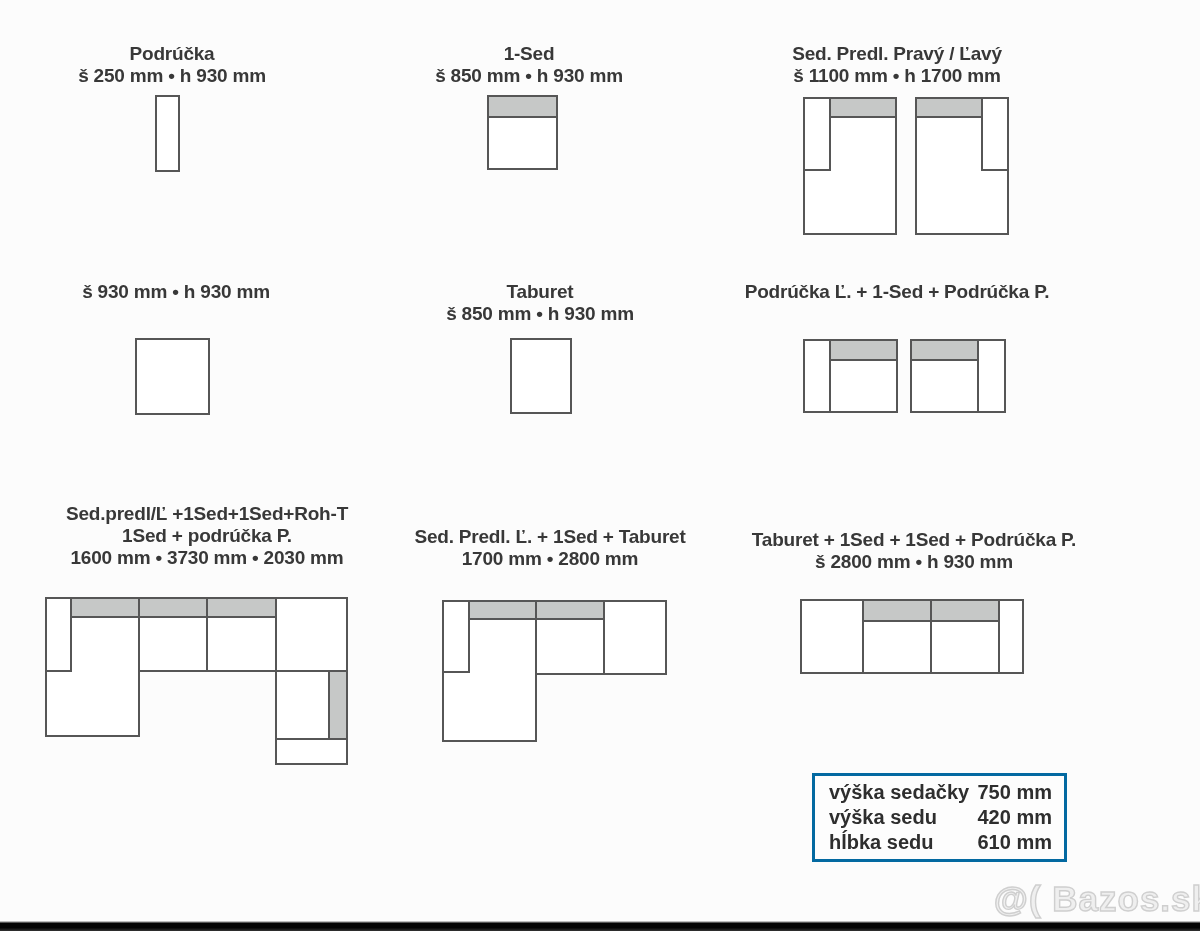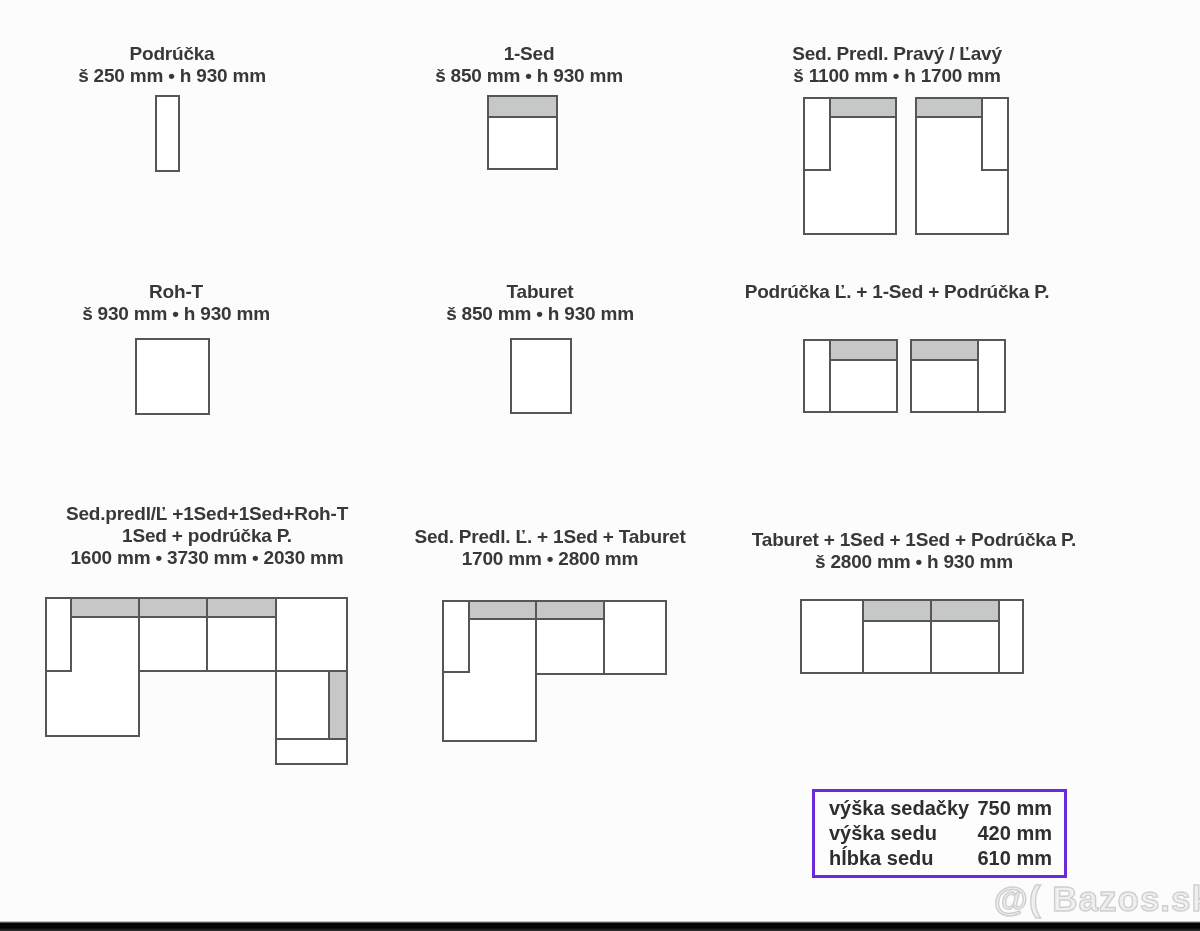--- a/index.html
+++ b/index.html
@@ -39,23 +39,23 @@
   }
   .armR-full{
     position:absolute;right:0;top:0;bottom:0;background:#fff;box-sizing:border-box;
     border-left:2px solid var(--line);z-index:2;
   }
   .bandR{
     position:absolute;right:0;top:0;bottom:0;background:var(--gray);
     border-left:2px solid var(--line);box-sizing:border-box;
   }
   .spec{
-    position:absolute;border:3px solid #6d28d9;background:#fdfdfd;
+    position:absolute;border:3px solid #0369a1;background:#fdfdfd;
     display:flex;flex-direction:column;justify-content:flex-start;
-    padding:4px 12px 4px 14px;box-sizing:border-box;margin-top:16px;
+    padding:4px 12px 4px 14px;box-sizing:border-box;
   }
   .spec-row{
     display:flex;justify-content:space-between;
     font-size:20px;font-weight:700;color:#2e2e2e;line-height:25px;
   }
   .watermark{
     position:absolute;right:8px;bottom:12px;
     font-size:35px;font-weight:700;letter-spacing:1px;
     color:#efefef;-webkit-text-stroke:1.4px #cfcfcf;
   }
@@ -92,21 +92,20 @@
     <div class="band" style="left:24px;right:0;top:0;height:19px"></div>
     <div class="armL" style="width:26px;height:72px"></div>
   </div>
 
   <div class="module" style="left:915px;top:97px;width:94px;height:138px">
     <div class="band" style="left:0;right:24px;top:0;height:19px"></div>
     <div class="armR" style="width:26px;height:72px"></div>
   </div>
 
   <div class="label" style="left:56px;top:281px;width:240px">
-    <div>Roh-T</div>
     <div>š 930 mm • h 930 mm</div>
   </div>
   <div class="label" style="left:420px;top:281px;width:240px">
     <div>Taburet</div>
     <div>š 850 mm • h 930 mm</div>
   </div>
   <div class="label" style="left:732px;top:281px;width:330px">
     <div>Podrúčka Ľ. + 1-Sed + Podrúčka P.</div>
   </div>
 

